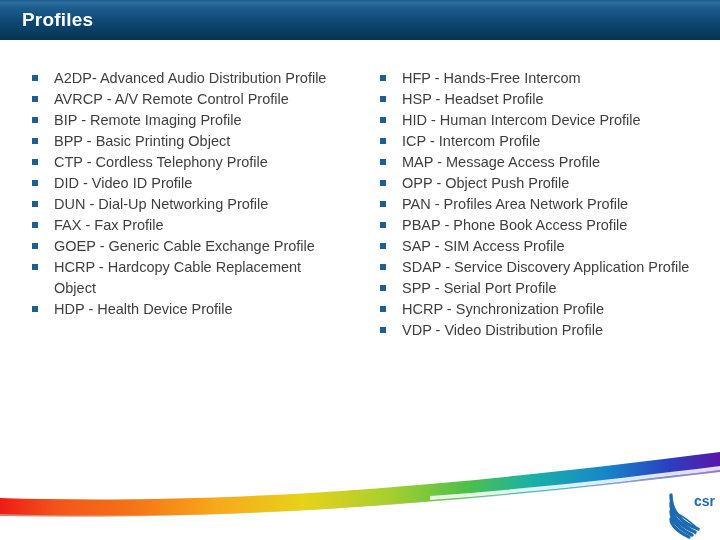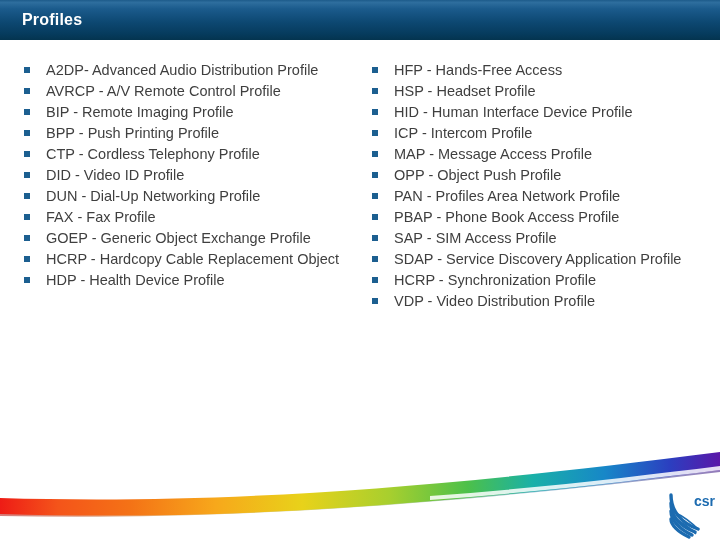--- a/index.html
+++ b/index.html
@@ -30,21 +30,21 @@
         #0d4872 55%,
         #063b5d 85%,
         #04344f 100%);
     box-sizing: border-box;
   }
   #header-title {
     position: absolute;
     left: 22px;
     top: 8px;
     color: #ffffff;
-    font-size: 16px;
+    font-size: 19px;
     font-weight: bold;
     letter-spacing: 0.2px;
     line-height: 24px;
     white-space: nowrap;
   }
 
   
   #content {
     position: absolute;
     left: 0;
@@ -54,21 +54,21 @@
   }
   .profile-column {
     position: absolute;
     top: 20px;
   }
   #profiles-column-left  { left: 22px;  width: 330px; }
   #profiles-column-right { left: 370px; width: 330px; }
 
   .profile-list {
     list-style: none;
-    margin: 0;
+    margin: 8px;
     padding: 0;
   }
   .profile-item {
     position: relative;
     padding-left: 24px;
     margin: 0 0 0 0;
     color: #3f3f3f;
     font-size: 14.5px;
     line-height: 21px;
     font-family: "Liberation Sans", sans-serif;
@@ -119,21 +119,21 @@
       <li class="profile-item">
         <span class="bullet-square"></span>
         <span>AVRCP - A/V Remote Control Profile</span>
       </li>
       <li class="profile-item">
         <span class="bullet-square"></span>
         <span>BIP - Remote Imaging Profile</span>
       </li>
       <li class="profile-item">
         <span class="bullet-square"></span>
-        <span>BPP - Push Printing Profile</span>
+        <span>BPP - Basic Printing Object</span>
       </li>
       <li class="profile-item">
         <span class="bullet-square"></span>
         <span>CTP - Cordless Telephony Profile</span>
       </li>
       <li class="profile-item">
         <span class="bullet-square"></span>
         <span>DID - Video ID Profile</span>
       </li>
       <li class="profile-item">
@@ -145,46 +145,46 @@
         <span>FAX - Fax Profile</span>
       </li>
       <li class="profile-item">
         <span class="bullet-square"></span>
       </li>
       <li class="profile-item">
         <span class="bullet-square"></span>
       </li>
       <li class="profile-item">
         <span class="bullet-square"></span>
-        <span>GOEP - Generic Object Exchange Profile</span>
+        <span>GOEP - Generic Cable Exchange Profile</span>
       </li>
       <li class="profile-item">
         <span class="bullet-square"></span>
         <span>HCRP - Hardcopy Cable Replacement Object</span>
       </li>
       <li class="profile-item">
         <span class="bullet-square"></span>
         <span>HDP - Health Device Profile</span>
       </li>
     </ul>
   </div>
 
   <div class="profile-column" id="profiles-column-right">
     <ul class="profile-list">
       <li class="profile-item">
         <span class="bullet-square"></span>
-        <span>HFP - Hands-Free Access</span>
+        <span>HFP - Hands-Free Intercom</span>
       </li>
       <li class="profile-item">
         <span class="bullet-square"></span>
         <span>HSP - Headset Profile</span>
       </li>
       <li class="profile-item">
         <span class="bullet-square"></span>
-        <span>HID - Human Interface Device Profile</span>
+        <span>HID - Human Intercom Device Profile</span>
       </li>
       <li class="profile-item">
         <span class="bullet-square"></span>
         <span>ICP - Intercom Profile</span>
       </li>
       <li class="profile-item">
         <span class="bullet-square"></span>
         <span>MAP - Message Access Profile</span>
       </li>
       <li class="profile-item">
@@ -199,20 +199,24 @@
         <span class="bullet-square"></span>
         <span>PBAP - Phone Book Access Profile</span>
       </li>
       <li class="profile-item">
         <span class="bullet-square"></span>
         <span>SAP - SIM Access Profile</span>
       </li>
       <li class="profile-item">
         <span class="bullet-square"></span>
         <span>SDAP - Service Discovery Application Profile</span>
+      </li>
+      <li class="profile-item">
+        <span class="bullet-square"></span>
+        <span>SPP - Serial Port Profile</span>
       </li>
       <li class="profile-item">
         <span class="bullet-square"></span>
         <span>HCRP - Synchronization Profile</span>
       </li>
       <li class="profile-item">
         <span class="bullet-square"></span>
         <span>VDP - Video Distribution Profile</span>
       </li>
     </ul>

